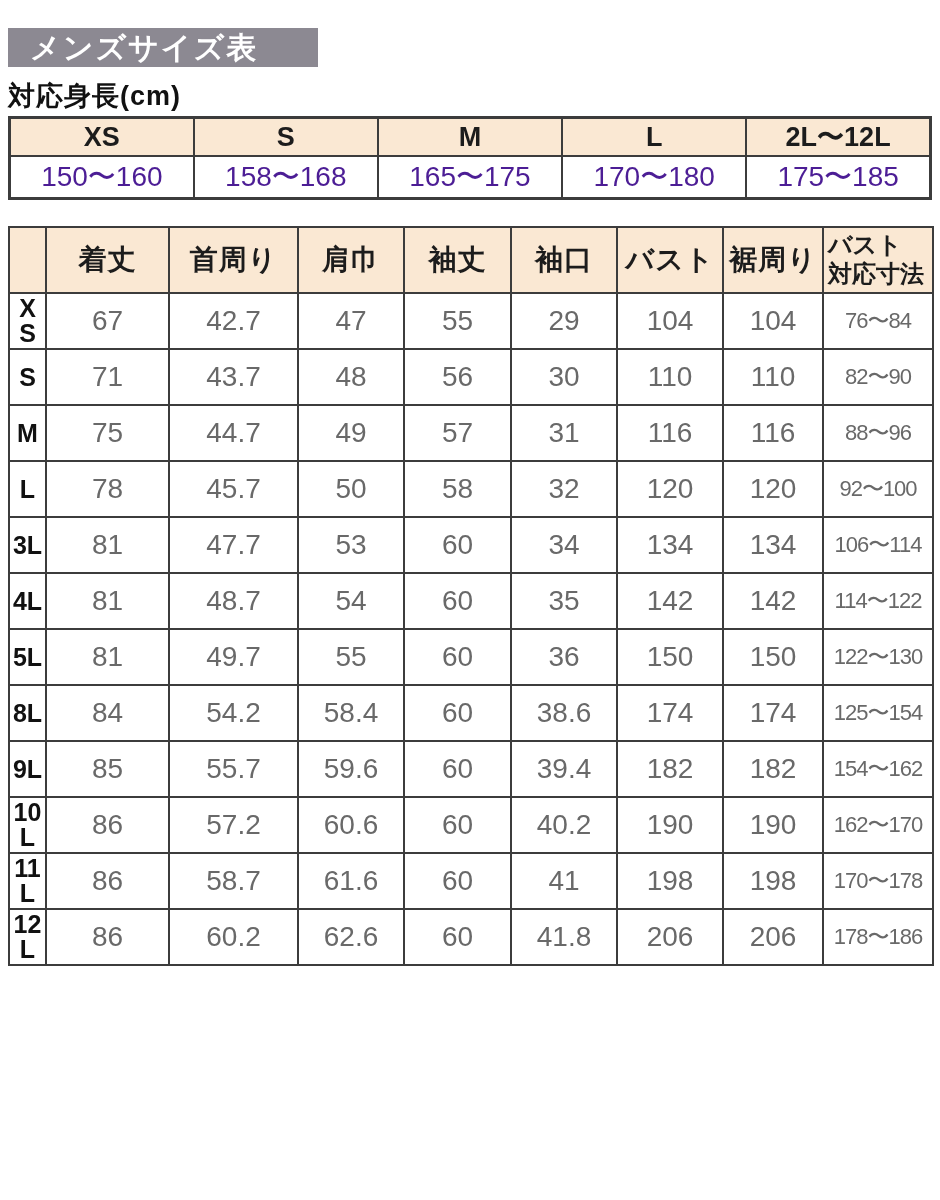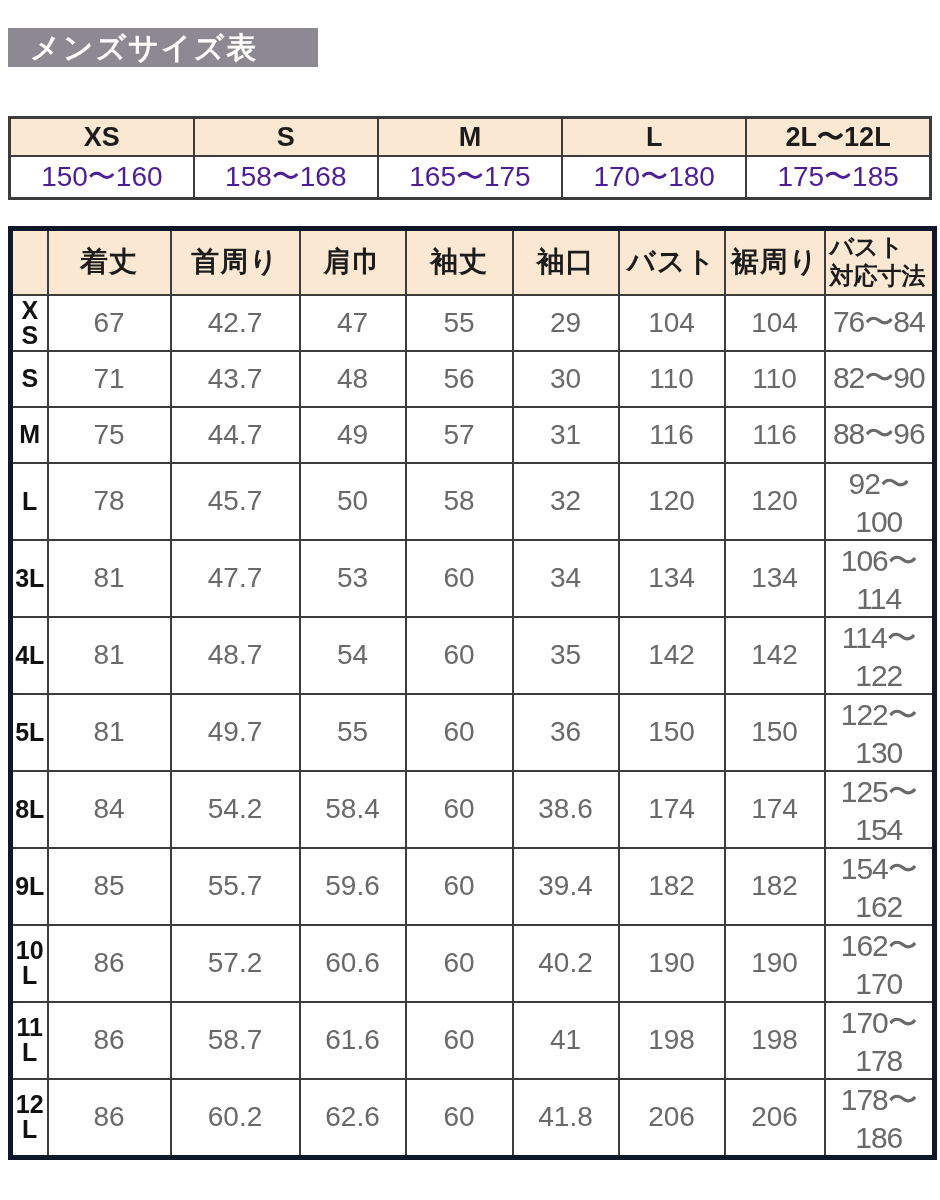--- a/index.html
+++ b/index.html
@@ -35,21 +35,21 @@
     height:34px; text-align:center; vertical-align:middle;
   }
   .height-table td {
     border:2px solid #3c3c3c; background:#ffffff;
     font-size:28px; color:#4c1d95; font-weight:normal;
     height:42px; text-align:center; vertical-align:middle;
   }
 
   .size-table {
     position:absolute; left:8px; top:222px; width:924px;
-    border:5px solid #0f172a;
+    border:2px solid #0f172a;
   }
   .size-table th {
     background:#fae8d3; border:2px solid #3c3c3c;
     font-size:28px; font-weight:bold; color:#1c1c1c;
     height:66px; text-align:center; vertical-align:middle;
     letter-spacing:1px;
   }
   .size-table th.corner { background:#fae8d3; }
   .size-table th.bust-range {
     font-size:24px; line-height:1.2; white-space:pre-line;
@@ -59,29 +59,30 @@
     border:2px solid #3c3c3c; background:#ffffff;
     height:56px; text-align:center; vertical-align:middle;
   }
   .size-table td.size-label {
     font-size:25px; font-weight:bold; color:#111111;
     word-break:break-all; line-height:1.0; padding:1px 2px;
   }
   .size-table td.value {
     font-size:28px; color:#696969;
   }
-  .size-table td.range { font-size:30px; letter-spacing:-1px; }
+  .size-table td.range { font-size:22px; letter-spacing:-1px; }
 </style>
 </head>
 <body>
 
 <div class="page">
 
   <div class="title-bar">メンズサイズ表</div>
 
+  <div class="height-label">対応身長(cm)</div>
 
   <table class="height-table">
     <thead>
       <tr id="height-header-row">
           <th>XS</th>
           <th>S</th>
           <th>M</th>
           <th>L</th>
           <th>2L〜12L</th>
         </tr>

